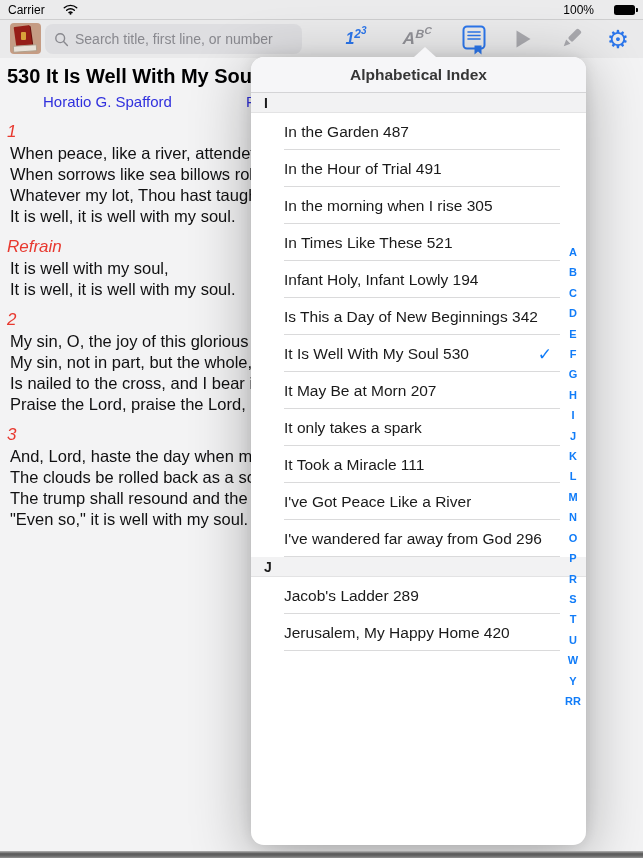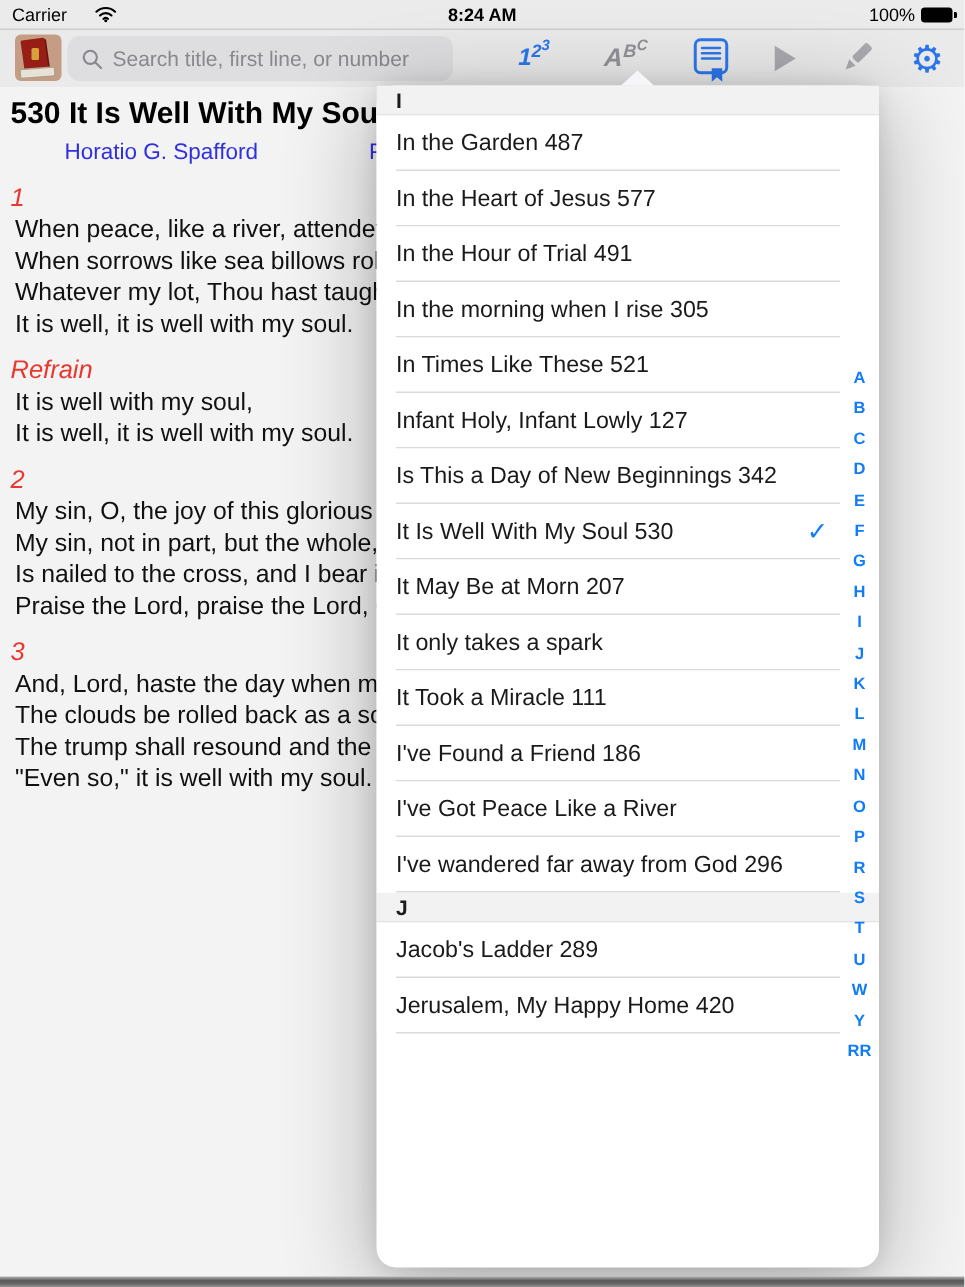--- a/index.html
+++ b/index.html
@@ -13,21 +13,21 @@
 
   
   .status-bar{
     position:absolute;left:0;top:0;width:643px;height:20px;z-index:1;
     background:#f7f7f7;border-bottom:1px solid #d8d8d8;
     display:flex;align-items:center;justify-content:space-between;
     font-size:12px;color:#000;box-sizing:border-box;padding:0 8px;
   }
   .sb-left{display:flex;align-items:center;gap:18px;}
   .sb-time{position:absolute;left:0;right:0;text-align:center;font-weight:bold;}
-  .sb-right{display:flex;align-items:center;gap:4px;z-index:1;}
+  .sb-right{display:flex;align-items:center;gap:20px;z-index:1;}
   .battery{position:relative;width:21px;height:10px;background:#000;border-radius:2.5px;display:inline-block;}
   .battery .nub{position:absolute;right:-3px;top:3px;width:2px;height:4px;background:#000;border-radius:0 1px 1px 0;}
 
   
   .toolbar{
     position:absolute;left:0;top:20px;width:643px;height:38px;z-index:1;
     background:#f6f6f6;
   }
   .app-icon{
     position:absolute;left:10px;top:3px;width:31px;height:31px;border-radius:4px;
@@ -94,21 +94,21 @@
     font-size:15.5px;font-weight:bold;color:#363636;box-sizing:border-box;
   }
   .pop-list{overflow:hidden;height:743px;border-radius:0 0 13px 13px;}
   .sec-header{
     height:20px;line-height:20px;background:#f2f2f3;color:#1c1c1c;
     font-size:14px;font-weight:bold;padding-left:13px;
     border-bottom:1px solid #e3e3e4;box-sizing:border-box;
   }
   .row{
     position:relative;height:37px;display:flex;align-items:center;
-    padding:0 40px 0 13px;box-sizing:border-box;cursor:pointer;background:#fff;
+    padding:0 40px 0 13px;box-sizing:border-box;cursor:pointer;background:#fff;margin-left:20px;
   }
   .row::after{
     content:"";position:absolute;left:13px;right:26px;bottom:0;height:1px;background:#dadadb;
   }
   .row-label{
     font-size:15.5px;color:#1a1a1a;overflow:hidden;text-overflow:clip;white-space:nowrap;
   }
   .check{
     position:absolute;right:34px;top:50%;transform:translateY(-50%);
     color:var(--check-blue);font-weight:bold;font-size:17px;
@@ -139,21 +139,20 @@
       <span>Carrier</span>
       <svg class="wifi" width="15" height="11" viewBox="0 0 16 12">
         <g fill="none" stroke="#000" stroke-width="1.5" stroke-linecap="round">
           <path d="M1.2 4.2 A 9.8 9.8 0 0 1 14.8 4.2"></path>
           <path d="M3.8 6.9 A 6 6 0 0 1 12.2 6.9"></path>
           <path d="M6.3 9.4 A 2.6 2.6 0 0 1 9.7 9.4"></path>
         </g>
         <circle cx="8" cy="10.7" r="1.1" fill="#000"></circle>
       </svg>
     </div>
-    <div class="sb-time">8:24 AM</div>
     <div class="sb-right">
       <span>100%</span>
       <span class="battery">
           <span class="nub"></span>
         </span>
     </div>
   </div>
 
   <div class="toolbar">
     <div class="app-icon">
@@ -245,58 +244,53 @@
           <div class="hymn-line">The trump shall resound and the Lord shall descend,</div>
           <div class="hymn-line">"Even so," it is well with my soul.</div>
         </div>
       </div>
   </div>
 
   <div class="dim"></div>
 
   <div class="popover">
     <div class="pop-arrow"></div>
+    <div class="pop-header">Alphabetical Index</div>
     <div class="pop-list" id="pop-list">
         <div class="sec-header">I</div>
         <div class="row">
           <div class="row-label">In the Garden 487</div>
         </div>
         <div class="row">
-          <div class="row-label">In the Heart of Jesus 577</div>
-        </div>
-        <div class="row">
           <div class="row-label">In the Hour of Trial 491</div>
         </div>
         <div class="row">
           <div class="row-label">In the morning when I rise 305</div>
         </div>
         <div class="row">
           <div class="row-label">In Times Like These 521</div>
         </div>
         <div class="row">
-          <div class="row-label">Infant Holy, Infant Lowly 127</div>
+          <div class="row-label">Infant Holy, Infant Lowly 194</div>
         </div>
         <div class="row">
           <div class="row-label">Is This a Day of New Beginnings 342</div>
         </div>
         <div class="row">
           <div class="row-label">It Is Well With My Soul 530</div>
           <div class="check">✓</div>
         </div>
         <div class="row">
           <div class="row-label">It May Be at Morn 207</div>
         </div>
         <div class="row">
           <div class="row-label">It only takes a spark</div>
         </div>
         <div class="row">
           <div class="row-label">It Took a Miracle 111</div>
-        </div>
-        <div class="row">
-          <div class="row-label">I've Found a Friend 186</div>
         </div>
         <div class="row">
           <div class="row-label">I've Got Peace Like a River</div>
         </div>
         <div class="row">
           <div class="row-label">I've wandered far away from God 296</div>
         </div>
         <div class="sec-header">J</div>
         <div class="row">
           <div class="row-label">Jacob's Ladder 289</div>

